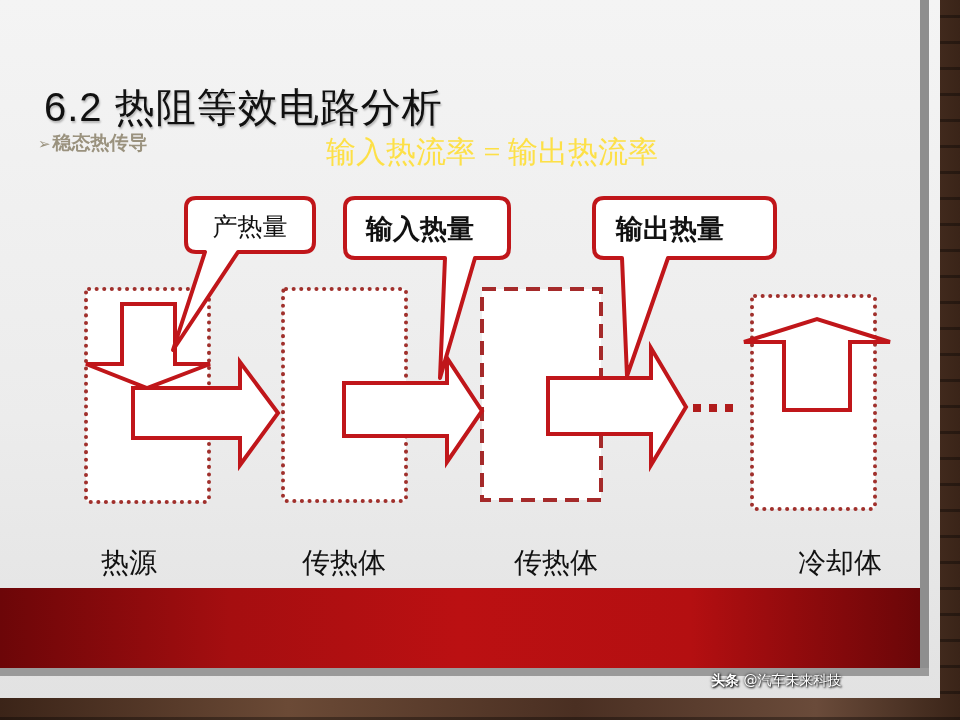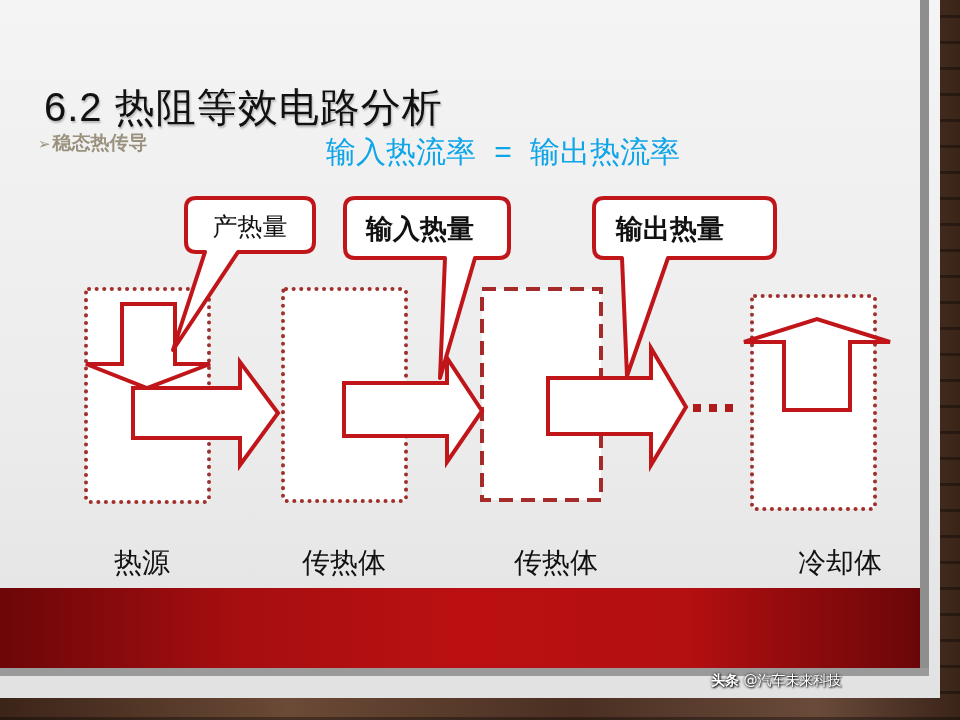--- a/index.html
+++ b/index.html
@@ -12,22 +12,22 @@
   .slide{position:absolute;left:0;top:0;width:940px;height:698px;
     background:linear-gradient(180deg,#f4f4f4 0%,#ececec 60%,#e2e2e2 100%);}
   .side-bar{position:absolute;left:920px;top:0;width:9px;height:676px;background:#8e8e8e;}
   .red-band{position:absolute;left:0;top:588px;width:920px;height:80px;
     background:linear-gradient(90deg,#6c0608 0%,#a50e10 25%,#bb1012 50%,#b40f11 75%,#6a0608 100%);}
   .gray-strip{position:absolute;left:0;top:668px;width:929px;height:8px;background:#9a9a9a;}
   .title{position:absolute;left:44px;top:38px;font-family:"Liberation Sans","DejaVu Sans",sans-serif;
     font-size:40px;color:#111;letter-spacing:1px;text-shadow:1px 2px 2px rgba(0,0,0,0.25);margin-top:42px;}
   .bullet{position:absolute;left:38px;top:130px;font-size:19px;font-weight:bold;color:#9a927e;}
   .bullet .arr{font-size:15px;margin-right:2px;}
-  .equation{position:absolute;left:326px;top:132px;font-family:Liberation Mono, monospace;
-    font-size:30px;color:#0ea5e9;}
+  .equation{position:absolute;left:326px;top:132px;font-family:Liberation Serif, serif;
+    font-size:30px;color:#fde047;}
   svg.diagram{position:absolute;left:0;top:0;}
   .label{position:absolute;top:544px;font-family:"DejaVu Serif","Liberation Serif",serif;
     font-size:28px;color:#111;}
   .watermark{position:absolute;left:711px;top:672px;font-size:14px;color:#fff;
     text-shadow:1px 1px 2px #000,0 0 3px #000;}
   .watermark b{font-weight:bold;}
 </style>
 </head>
 <body>
 
@@ -71,21 +71,21 @@
   <g>
     <path d="M355,198 H499 Q509,198 509,208 V248 Q509,258 499,258 H475 L440,378 L445,258 H355 Q345,258 345,248 V208 Q345,198 355,198 Z" fill="#fff" stroke="#c0161a" stroke-width="4" stroke-linejoin="round"></path>
     <text x="420" y="238" text-anchor="middle" font-family="DejaVu Sans, sans-serif" font-weight="bold" font-size="27" fill="#111">输入热量</text>
   </g>
   <g>
     <path d="M604,198 H765 Q775,198 775,208 V248 Q775,258 765,258 H668 L627,376 L622,258 H604 Q594,258 594,248 V208 Q594,198 604,198 Z" fill="#fff" stroke="#c0161a" stroke-width="4" stroke-linejoin="round"></path>
     <text x="670" y="238" text-anchor="middle" font-family="DejaVu Sans, sans-serif" font-weight="bold" font-size="27" fill="#111">输出热量</text>
   </g>
 </svg>
 
-<div class="label" style="left:114px;">热源</div>
+<div class="label" style="left:101px;">热源</div>
 <div class="label" style="left:302px;">传热体</div>
 <div class="label" style="left:514px;">传热体</div>
 <div class="label" style="left:798px;">冷却体</div>
 
 <div class="watermark">
   <b>头条</b>
   <span>@汽车未来科技</span>
 </div>
 
 </body></html>

